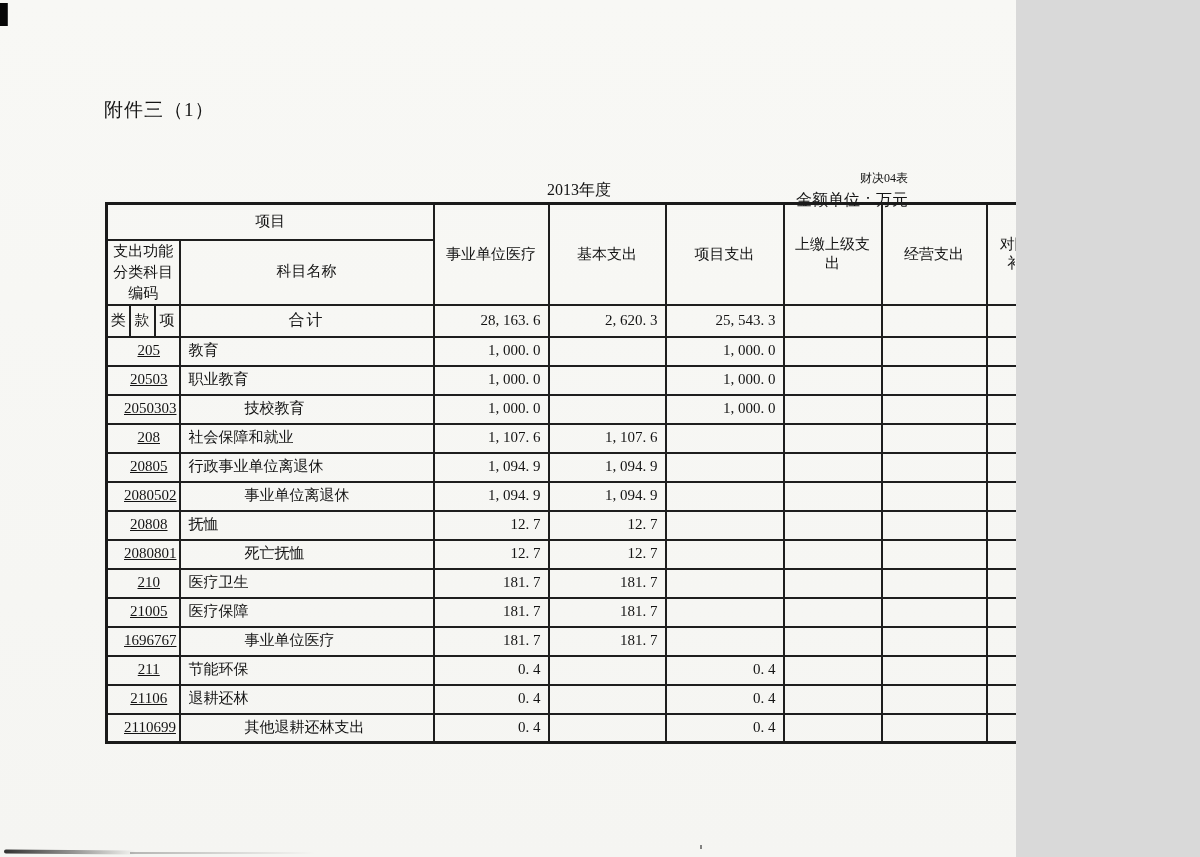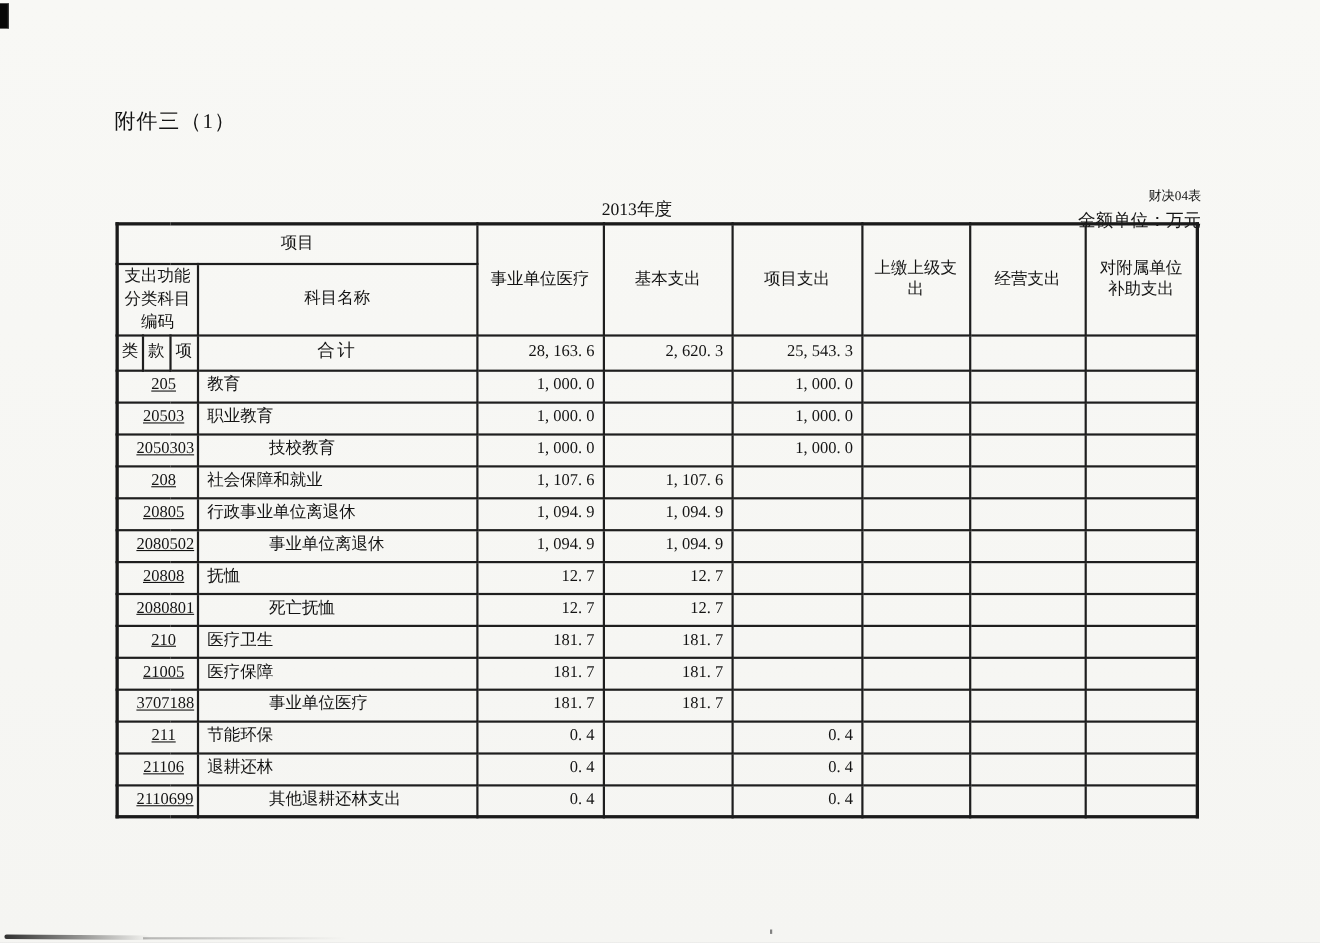--- a/index.html
+++ b/index.html
@@ -2,21 +2,21 @@
 <html><head>
 <meta charset="utf-8">
 <style>
   html,body{margin:0;padding:0;}
   body{
     font-family:"Liberation Serif","DejaVu Serif",serif;
     background:#d9d9d9;
   }
   .page{
     position:relative;
-    width:1200px;height:857px;
+    width:1016px;height:857px;
     background:linear-gradient(180deg,#f8f8f5 0%,#f6f6f3 70%,#f5f5f2 100%);
     overflow:hidden;
     color:#141414;
   }
   
   .attachment{
     position:absolute;left:104px;top:97px;
     font-size:19px;letter-spacing:1px;
   }
   .doc-title{
@@ -239,21 +239,21 @@
           <td colspan="3" class="code">21005</td>
           <td class="name">医疗保障</td>
           <td class="num">181. 7</td>
           <td class="num">181. 7</td>
           <td class="num"></td>
           <td class="num"></td>
           <td class="num"></td>
           <td class="num"></td>
         </tr>
         <tr>
-          <td colspan="3" class="code">3707188</td>
+          <td colspan="3" class="code">1696767</td>
           <td class="name indent">事业单位医疗</td>
           <td class="num">181. 7</td>
           <td class="num">181. 7</td>
           <td class="num"></td>
           <td class="num"></td>
           <td class="num"></td>
           <td class="num"></td>
         </tr>
         <tr>
           <td colspan="3" class="code">211</td>

